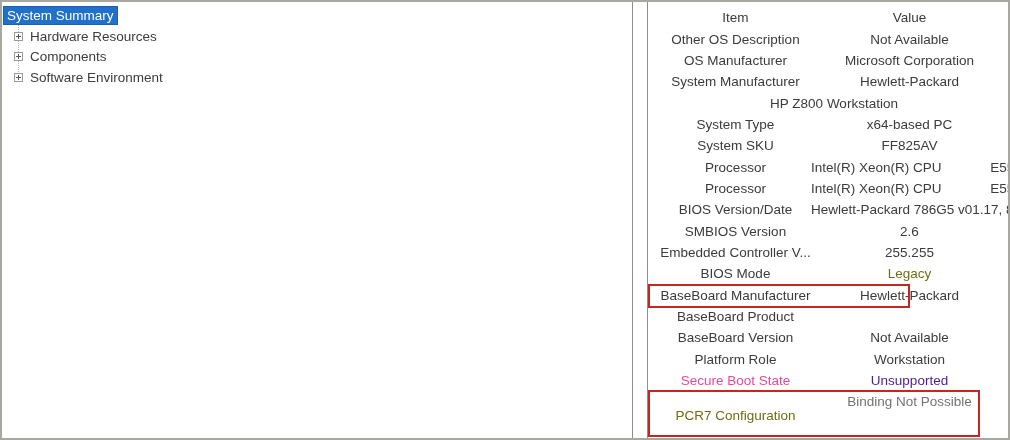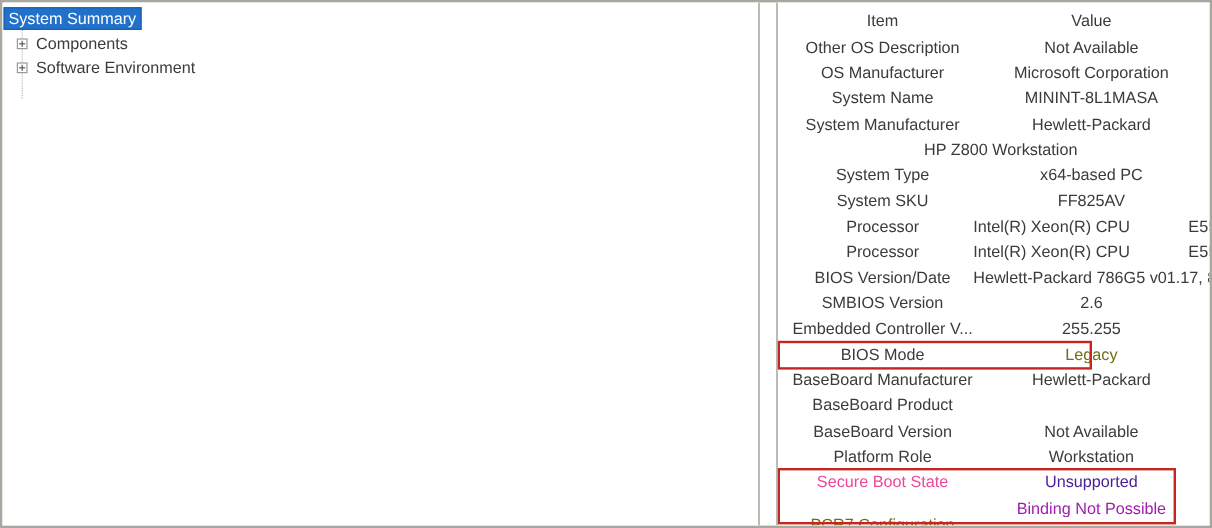--- a/index.html
+++ b/index.html
@@ -60,20 +60,27 @@
     <div class="tree-guide"></div>
     <div id="tree-root">
         <div class="tree-item selected">
           <span class="label" style="background: rgb(33, 112, 201); border-color: rgb(27, 95, 176); color: rgb(255, 255, 255);">System Summary</span>
         </div>
         <div class="tree-item">
           <span class="expander">
             <span class="h"></span>
             <span class="v"></span>
           </span>
+          <span class="label">Hardware Resources</span>
+        </div>
+        <div class="tree-item">
+          <span class="expander">
+            <span class="h"></span>
+            <span class="v"></span>
+          </span>
           <span class="label">Components</span>
         </div>
         <div class="tree-item">
           <span class="expander">
             <span class="h"></span>
             <span class="v"></span>
           </span>
           <span class="label">Software Environment</span>
         </div>
       </div>
@@ -85,24 +92,20 @@
       <span class="value-cell">Value</span>
     </div>
     <div id="list-rows">
         <div class="lv-row">
           <span class="item-cell">Other OS Description</span>
           <span class="value-cell">Not Available</span>
         </div>
         <div class="lv-row">
           <span class="item-cell">OS Manufacturer</span>
           <span class="value-cell">Microsoft Corporation</span>
-        </div>
-        <div class="lv-row">
-          <span class="item-cell">System Name</span>
-          <span class="value-cell">MININT-8L1MASA</span>
         </div>
         <div class="lv-row">
           <span class="item-cell">System Manufacturer</span>
           <span class="value-cell">Hewlett-Packard</span>
         </div>
         <div class="lv-row">
           <span class="value-cell">HP Z800 Workstation</span>
         </div>
         <div class="lv-row">
           <span class="item-cell">System Type</span>
@@ -150,20 +153,20 @@
         <div class="lv-row">
           <span class="item-cell">Platform Role</span>
           <span class="value-cell">Workstation</span>
         </div>
         <div class="lv-row">
           <span class="item-cell" style="color: #ec4899;">Secure Boot State</span>
           <span class="value-cell" style="color: #4c1d95;">Unsupported</span>
         </div>
         <div class="lv-row">
           <span class="item-cell" style="color: rgb(110, 110, 20); margin-top: 28px;">PCR7 Configuration</span>
-          <span class="value-cell" style="color: #a21caf;">Binding Not Possible</span>
+          <span class="value-cell" style="color: #737373;">Binding Not Possible</span>
         </div>
       </div>
     <div class="anno box1" style="border-color: rgb(197, 38, 31);"></div>
     <div class="anno box2" style="border-color: rgb(197, 38, 31);"></div>
   </div>
 
 </div>
 
 </body></html>

